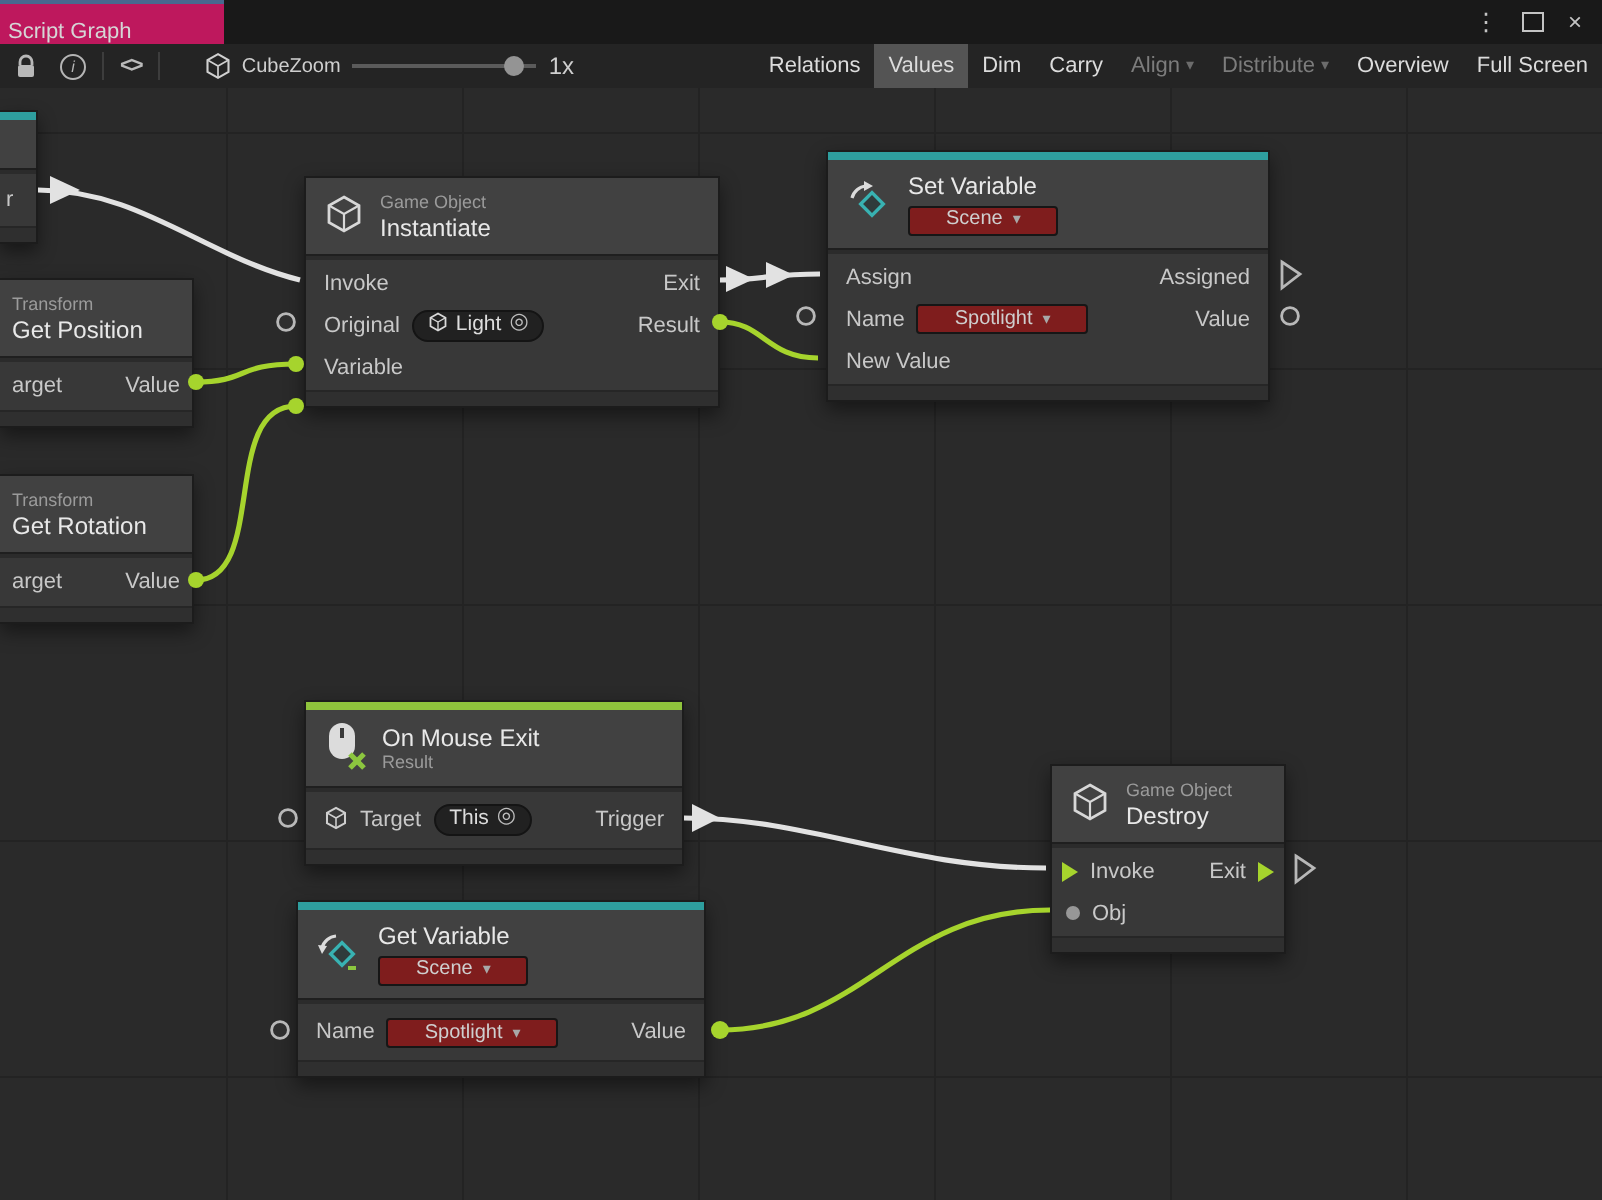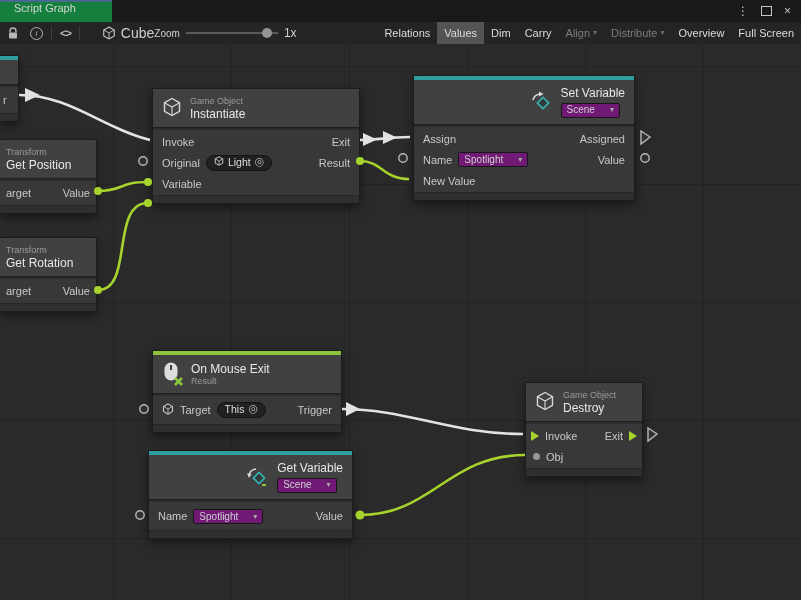--- a/index.html
+++ b/index.html
@@ -1,22 +1,22 @@
 <!DOCTYPE html>
 <html><head>
 <meta charset="utf-8">
 <style>
   html,body{margin:0;padding:0;background:#1a1a1a;}
   .app{position:relative;width:801px;height:600px;overflow:hidden;background:#2a2a2a;
        font-family:"Liberation Sans","DejaVu Sans",sans-serif;-webkit-font-smoothing:antialiased;user-select:none;}
 
   
   .tabbar{position:absolute;top:0;left:0;right:0;height:22px;background:#191919;display:flex;align-items:stretch;}
-  .tab{width:112px;background:#15803d;border-top:2px solid #49688f;box-sizing:border-box;
-       color:#d6d6d6;font-size:11px;display:flex;align-items:flex-start;padding-left:14px;}
+  .tab{width:112px;background:#be185d;border-top:2px solid #49688f;box-sizing:border-box;
+       color:#d6d6d6;font-size:11px;display:flex;align-items:flex-end;padding-left:4px;}
   .winicons{margin-left:auto;display:flex;align-items:center;gap:12px;padding-right:10px;color:#c4c4c4;font-size:12px;}
   .winbox{width:9px;height:8px;border:1px solid #c4c4c4;display:inline-block;}
 
   
   .toolbar{position:absolute;top:22px;left:0;right:0;height:22px;background:#242424;border-bottom:1px solid #151515;
            display:flex;align-items:center;font-size:11px;color:#dcdcdc;}
   .sep{width:1px;height:14px;background:#3d3d3d;margin:0 8px;}
   .ticon{display:flex;align-items:center;justify-content:center;}
   .info{width:11px;height:11px;border:1px solid #b5b5b5;border-radius:50%;font-size:8px;display:flex;
         align-items:center;justify-content:center;color:#b5b5b5;font-style:italic;}
@@ -38,34 +38,34 @@
           background-size:118px 118px;background-position:-5px 22px;}
   .wires{position:absolute;top:0;left:0;z-index:6;pointer-events:none;}
 
   
   .node{position:absolute;z-index:2;background:#3a3a3a;border:1px solid #1c1c1c;
         box-shadow:0 4px 9px rgba(0,0,0,.45);font-size:11px;color:#c8c8c8;box-sizing:border-box;}
   .strip{height:4px;}
   .strip.teal{background:#2e9e9e;}
   .strip.lime{background:#8fc33c;}
   .hdr{height:38px;background:#414141;display:flex;align-items:center;gap:8px;padding:0 9px;}
-  .hdr.tall{height:44px;justify-content:flex-end;}
+  .hdr.tall{height:44px;}
   .titles{display:flex;flex-direction:column;justify-content:center;gap:2px;line-height:1;}
   .cat{font-size:9px;color:#9b9b9b;}
   .title{font-size:12px;color:#e8e8e8;}
   .divider{height:3px;background:#2b2b2b;border-top:1px solid #1f1f1f;box-sizing:border-box;}
   .nbody{background:#383838;padding:1px 0;}
   .row{height:21px;display:flex;align-items:center;gap:6px;padding:0 9px;}
   .row.tallrow{height:26px;}
   .right{margin-left:auto;}
   .ftr{height:8px;background:#2f2f2f;border-top:1px solid #262626;box-sizing:border-box;}
   .pill{display:inline-flex;align-items:flex-start;gap:4px;background:#212121;border:1px solid #141414;
         border-radius:9px;padding:0 7px;height:16px;font-size:10.5px;color:#ddd;box-sizing:border-box;}
-  .dd{display:inline-flex;align-items:center;gap:15px;background:#701a75;border:1px solid #161616;
-      border-radius:2px;padding:0 5px;height:15px;font-size:10px;color:#cfcfcf;box-sizing:border-box;}
+  .dd{display:inline-flex;align-items:center;gap:5px;background:#7f1d1d;border:1px solid #161616;
+      border-radius:2px;padding:0 18px;height:15px;font-size:10px;color:#cfcfcf;box-sizing:border-box;}
   .target-glyph{font-size:11px;color:#bdbdbd;line-height:1;}
   .flow-arrow{width:0;height:0;border-left:8px solid #a6d42d;border-top:5px solid transparent;border-bottom:5px solid transparent;}
   .obj-dot{width:7px;height:7px;border-radius:50%;background:#979797;}
 </style>
 </head>
 <body>
 
 <div class="app">
 
   <div class="tabbar">
@@ -89,21 +89,21 @@
     <span class="info" style="margin-left:11px">i</span>
     <span class="sep"></span>
     <span class="codeicon">&lt;&gt;</span>
     <span class="sep"></span>
     <span class="ticon" style="margin-left:14px">
       <svg width="14" height="14" viewBox="0 0 20 20">
         <path d="M10 1.5 L17.5 5.75 V14.25 L10 18.5 L2.5 14.25 V5.75 Z" fill="none" stroke="#d0d0d0" stroke-width="1.5"></path>
         <path d="M2.5 5.75 L10 10 L17.5 5.75 M10 10 V18.5" fill="none" stroke="#d0d0d0" stroke-width="1.2"></path>
       </svg>
     </span>
-    <span style="margin-left:5px;font-size:14px;color:#cfcfcf">Cube</span>
+    <span style="margin-left:5px;font-size:10px;color:#cfcfcf">Cube</span>
     <span style="font-size:10px;color:#cfcfcf">Zoom</span>
     <span class="slider">
       <span class="track"></span>
       <span class="handle"></span>
     </span>
     <span style="font-size:12px;color:#cfcfcf">1x</span>
 
     <div class="tb-buttons">
       <div class="tbtn">
         <span>Relations</span>

